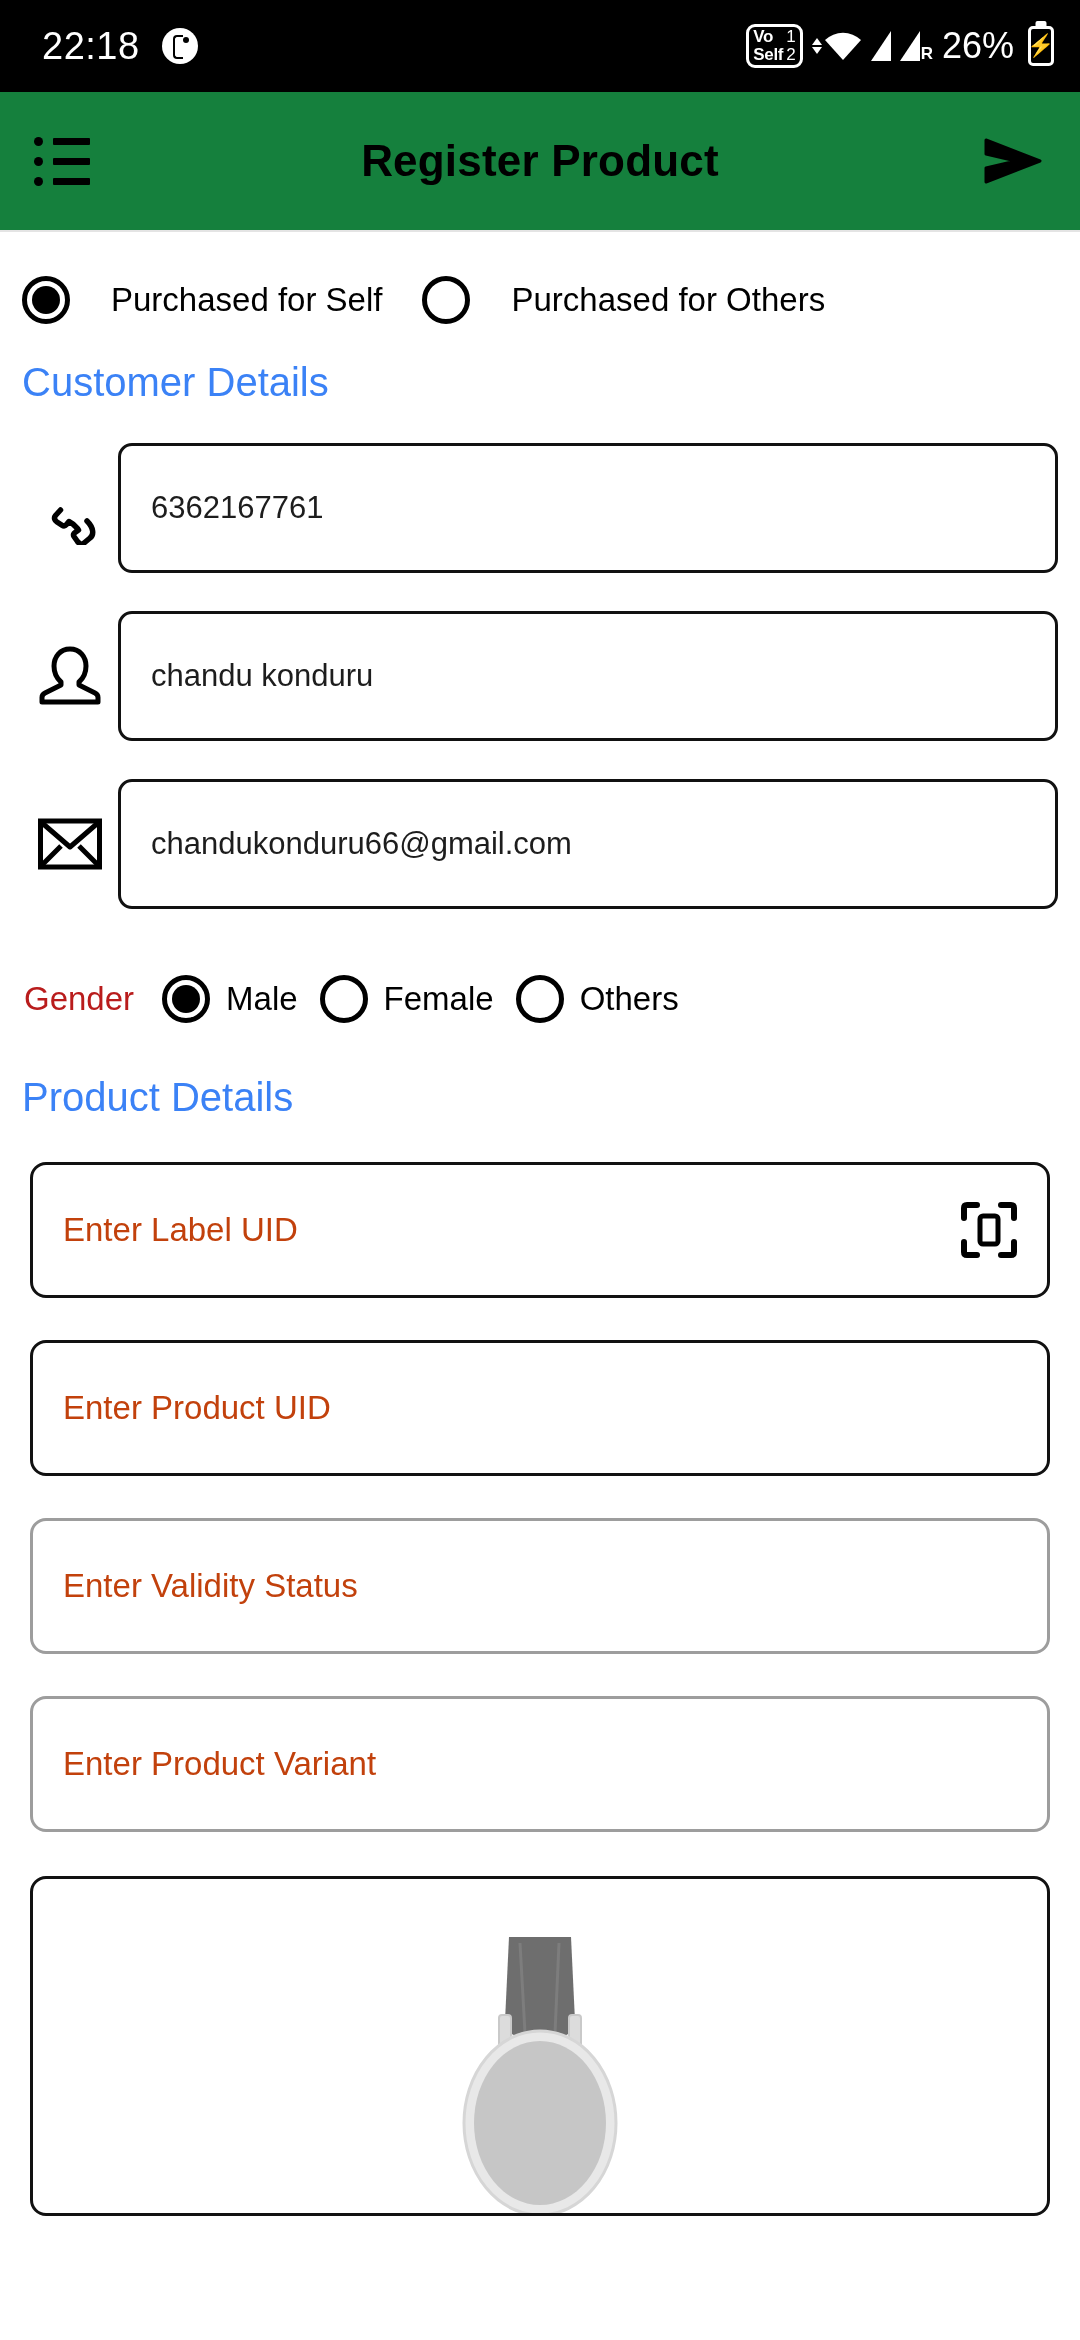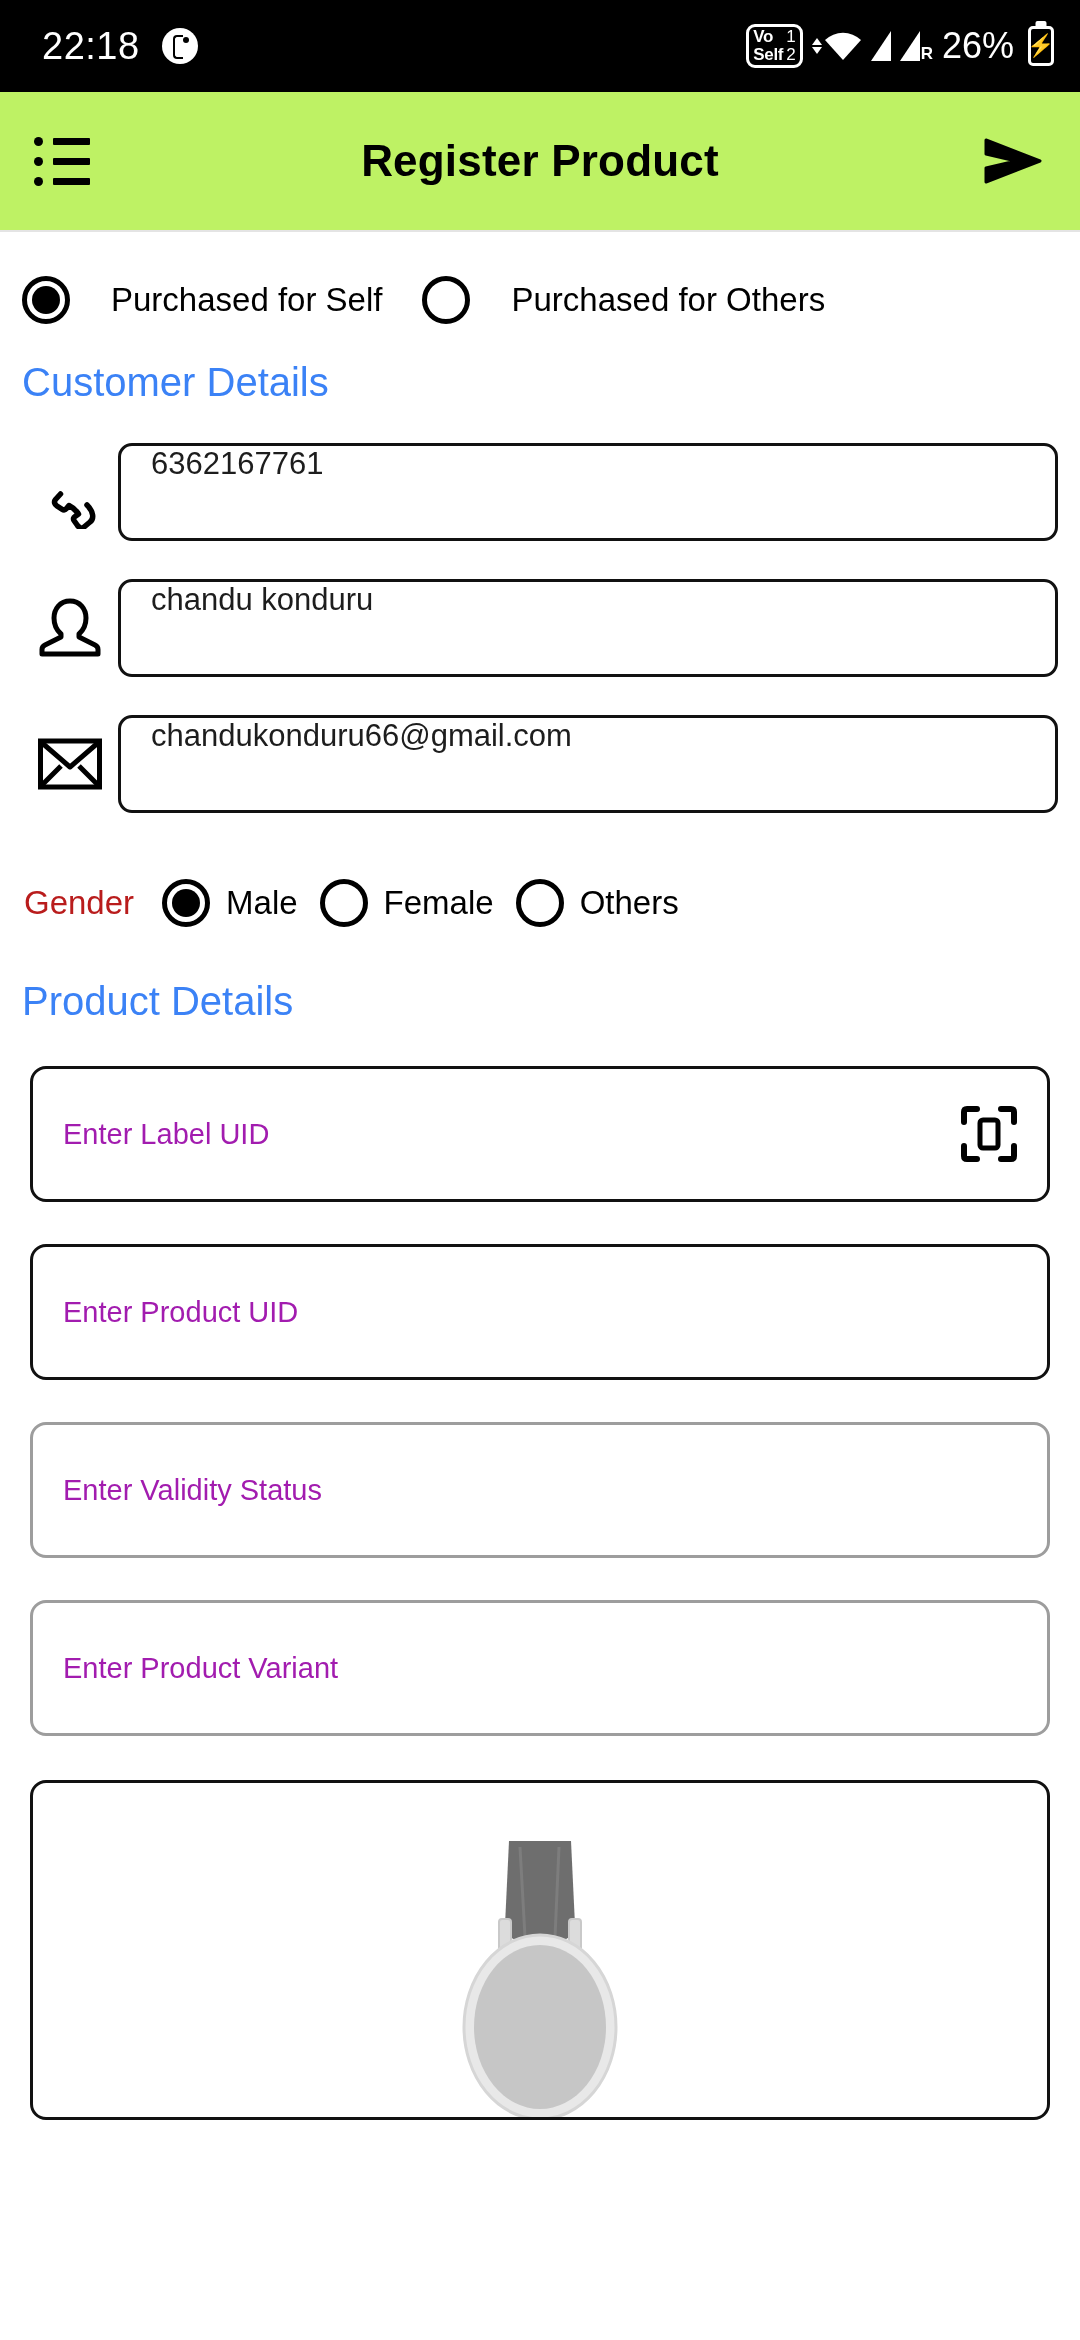--- a/index.html
+++ b/index.html
@@ -132,21 +132,21 @@
     width: 11px; height: 5px;
     background: #fff;
     border-radius: 2px 2px 0 0;
   }
   .bolt { color: #fff; font-size: 22px; line-height: 1; }
 
   
   .app-bar {
     position: relative;
     height: 140px;
-    background: #bef264;
+    background: #15803d;
     display: flex;
     align-items: center;
     padding: 0 34px;
     border-bottom: 2px solid #e4e4e4;
   }
   .menu-icon {
     width: 56px;
     height: 56px;
     display: flex;
     flex-direction: column;
@@ -229,35 +229,35 @@
   .lead-icon {
     width: 96px;
     min-width: 96px;
     height: 96px;
     display: flex;
     align-items: center;
     justify-content: center;
   }
   .text-field {
     flex: 1;
-    height: 98px;
+    height: 130px;
     border: 3px solid #111;
     border-radius: 14px;
     display: flex;
-    align-items: flex-start;
+    align-items: center;
     padding: 0 30px;
     background: #fff;
   }
   .field-value {
     font-size: 31px;
     color: #1d1d1d;
   }
   .field-placeholder {
-    font-size: 29px;
-    color: #a21caf;
+    font-size: 33px;
+    color: #c2410c;
   }
 
   
   .gender-row {
     display: flex;
     align-items: center;
     margin-top: 66px;
     padding-left: 2px;
   }
   .gender-label {

